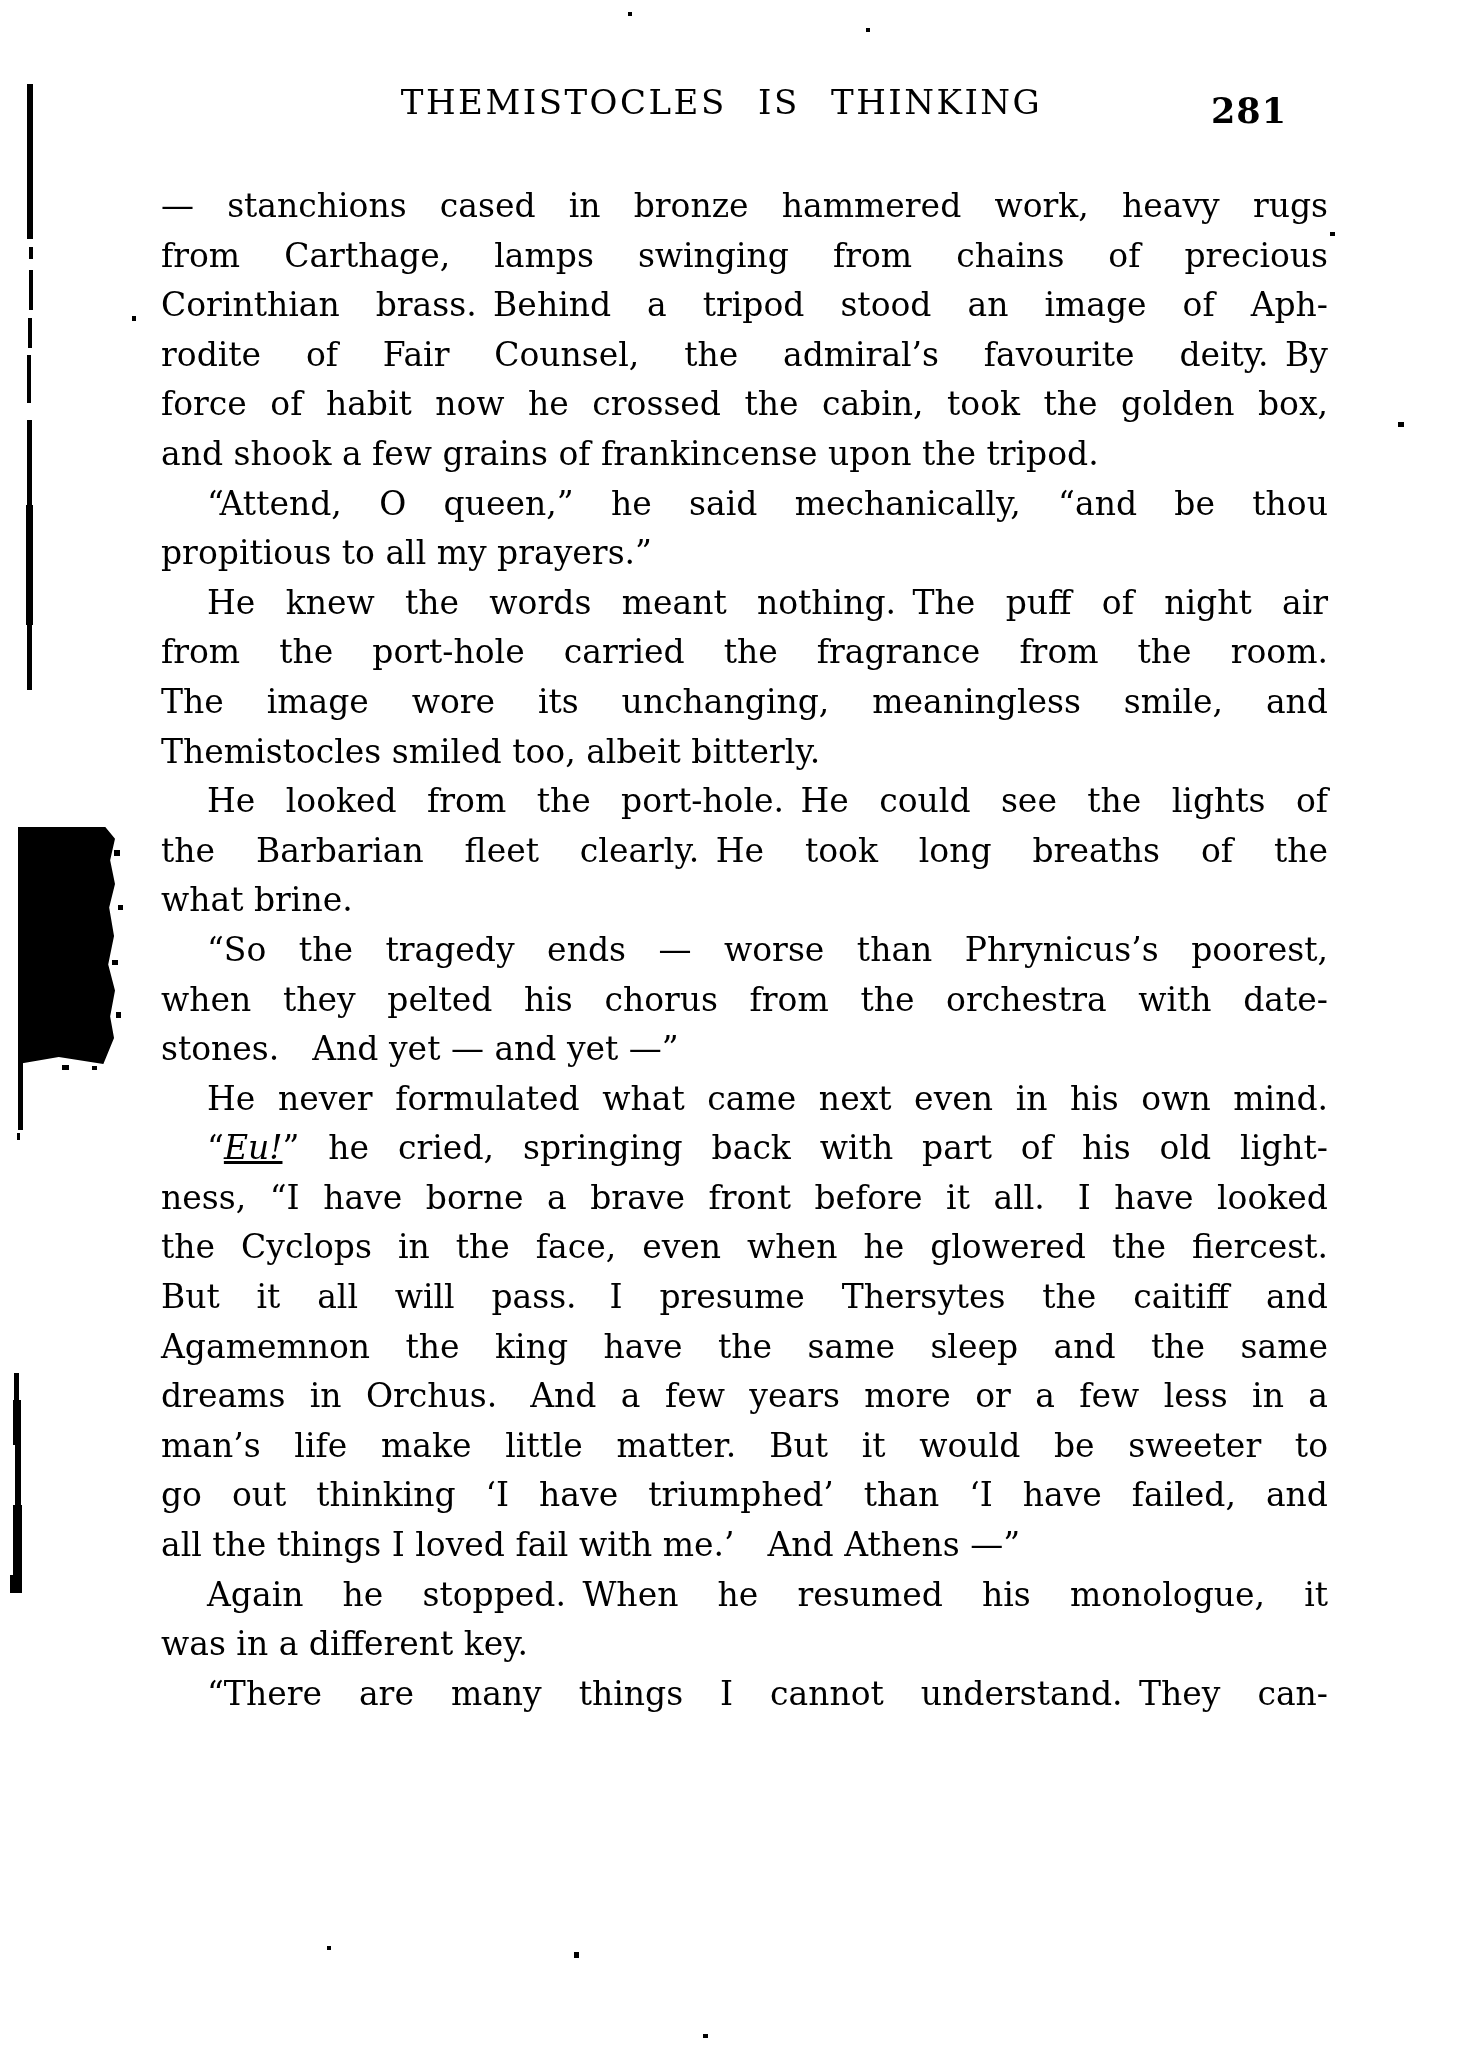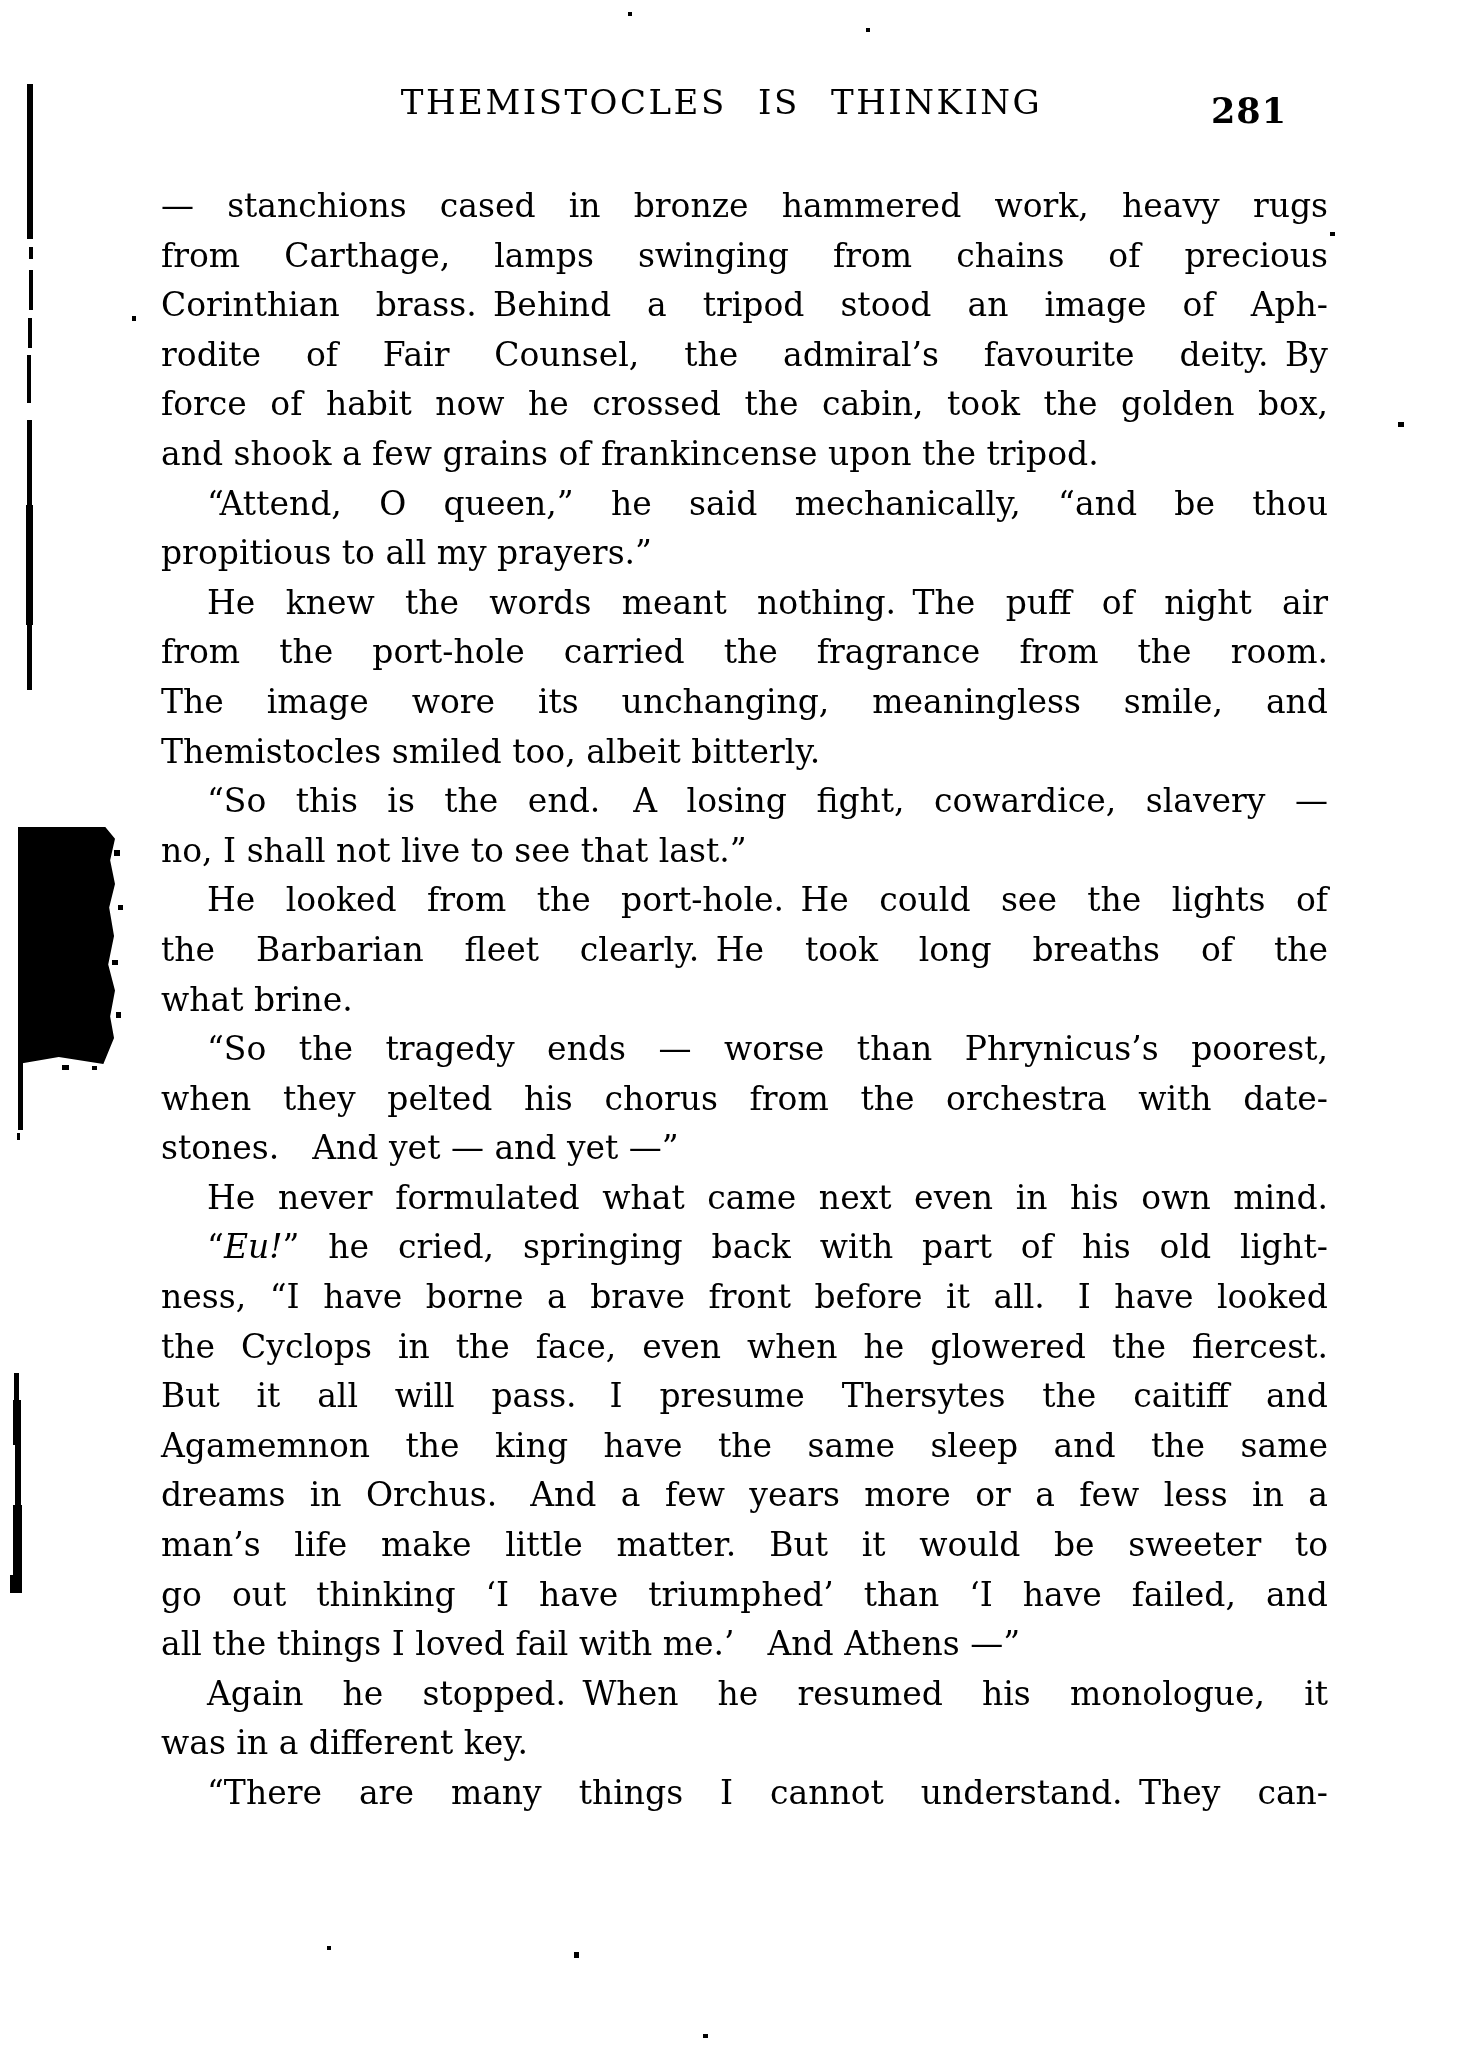--- a/index.html
+++ b/index.html
@@ -38,21 +38,21 @@
   .text-block {
     position: absolute;
     left: 161px; top: 181px; width: 1167px;
     font-size: 33px;
     line-height: 49.6px;
     text-align: left;
   }
   .line { white-space: normal; }
   .line.just { text-align: justify; text-align-last: justify; }
   .line.indent { padding-left: 46px; }
-  .em { font-style: italic; }
+  .em { font-style: italic; text-decoration: underline; }
 
   
   .art { position: absolute; background: #000; }
   .blob {
     position: absolute; background: #000;
     left: 18px; top: 827px; width: 97px; height: 237px;
     clip-path: polygon(0 0, 90% 0, 100% 5%, 95% 14%, 100% 24%, 94% 34%,
                        99% 46%, 93% 58%, 100% 69%, 95% 80%, 99% 89%,
                        88% 100%, 42% 97%, 0 100%);
   }
@@ -83,24 +83,20 @@
       <div class="line">propitious to all my prayers.”</div>
     </div>
 
     <div>
       <div class="line just indent">He knew the words meant nothing. The puff of night air</div>
       <div class="line just">from the port-hole carried the fragrance from the room.</div>
       <div class="line just">The image wore its unchanging, meaningless smile, and</div>
       <div class="line">Themistocles smiled too, albeit bitterly.</div>
     </div>
 
-    <div>
-      <div class="line just indent">“So this is the end. A losing fight, cowardice, slavery —</div>
-      <div class="line">no, I shall not live to see that last.”</div>
-    </div>
 
     <div>
       <div class="line just indent">He looked from the port-hole. He could see the lights of</div>
       <div class="line just">the Barbarian fleet clearly. He took long breaths of the</div>
       <div class="line">what brine.</div>
     </div>
 
     <div>
       <div class="line just indent">“So the tragedy ends — worse than Phrynicus’s poorest,</div>
       <div class="line just">when they pelted his chorus from the orchestra with date-</div>

